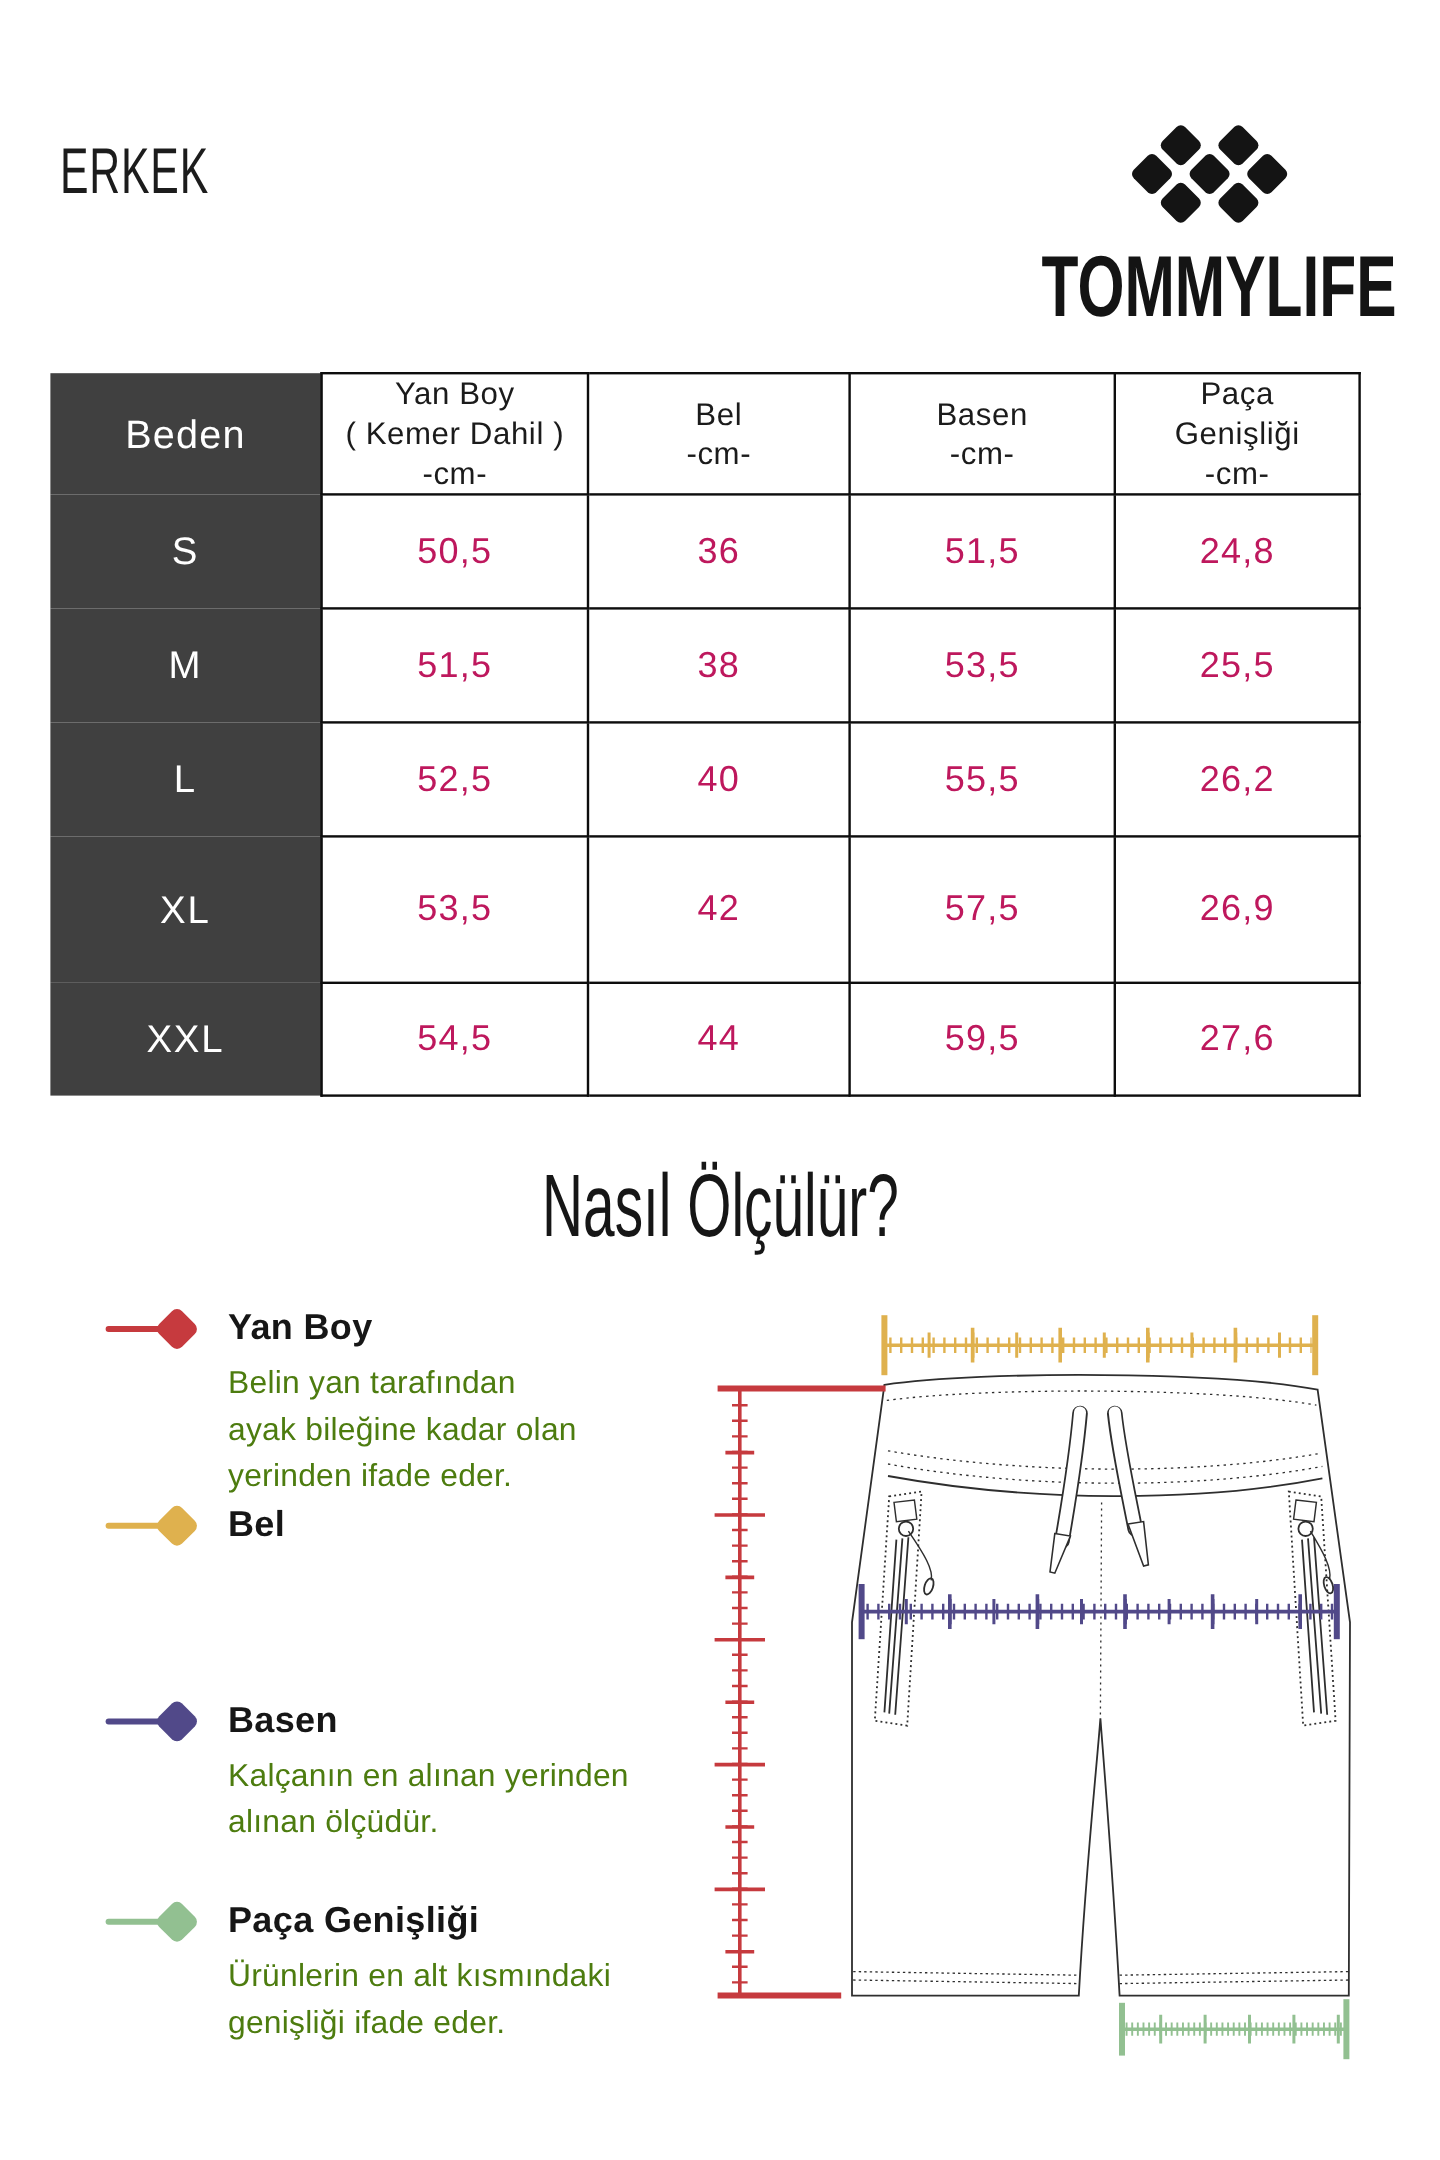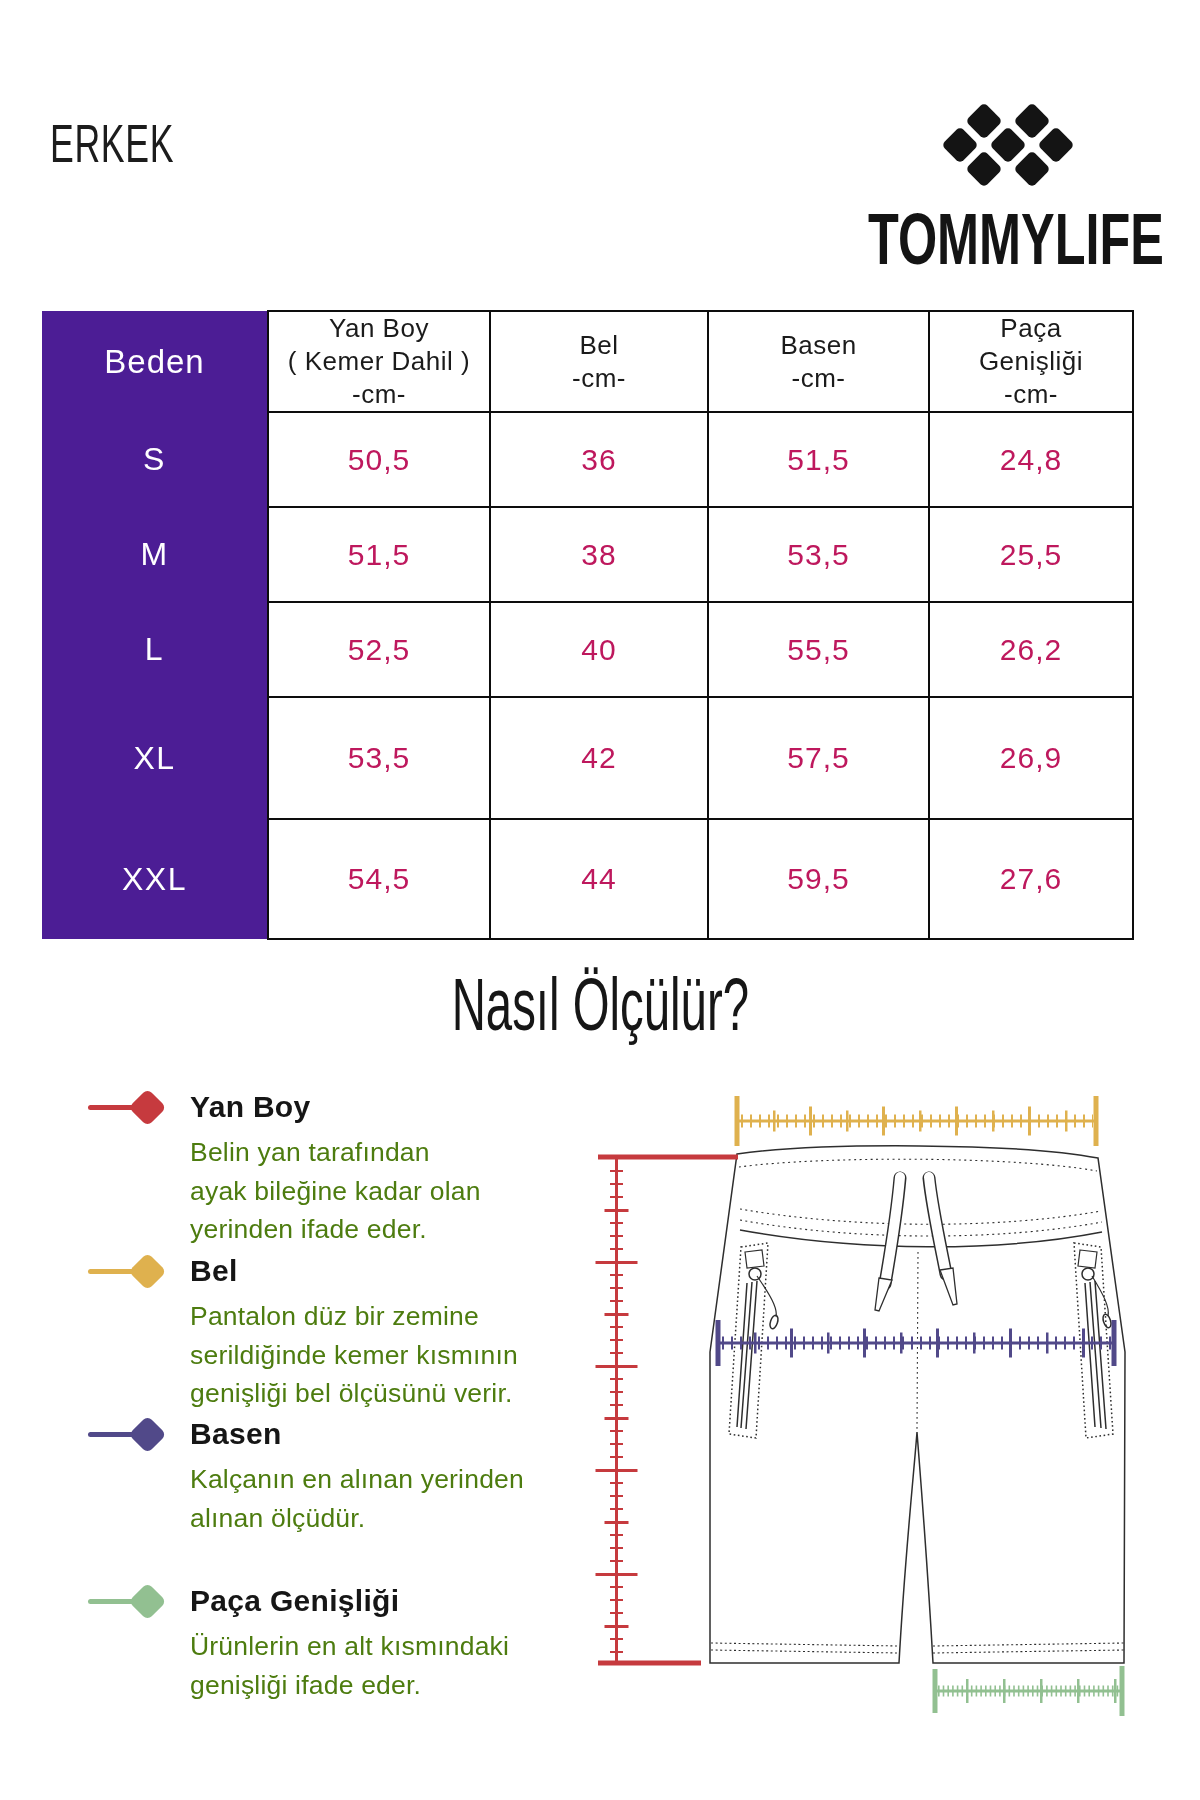--- a/index.html
+++ b/index.html
@@ -19,21 +19,21 @@
   .brand-name { position:absolute; left:868px; top:198px; font-size:72px; font-weight:700; color:#141414; }
   .brand-name .cond { transform:scaleX(.70); }
 
   
   table.size-table {
     position:absolute; left:42px; top:310px; width:1091px;
     border-collapse:collapse; table-layout:fixed; text-align:center;
   }
   .size-table td, .size-table th { border:2.5px solid #0d0d0d; font-weight:400; vertical-align:middle; }
   .size-table th.colhead { font-size:26px; line-height:33px; letter-spacing:.5px; color:#1b1b1b; }
-  .size-table .dark { background:#4c1d95; color:#fff; border:none; }
+  .size-table .dark { background:#404040; color:#fff; border:none; }
   .size-table th.beden { font-size:33px; letter-spacing:1px; font-weight:400; }
   .size-table td.size-label { font-size:32px; letter-spacing:1.5px; }
   .size-table td.val { font-size:30px; letter-spacing:1px; color:#be185d; }
   .colhead span { display:block; }
 
   
   .measure-heading { position:absolute; left:0; top:962px; width:1200px; text-align:center;
     font-size:74px; font-weight:500; color:#161616; }
   .measure-heading .cond { transform-origin:50% 50%; transform:scaleX(.64); }
 
@@ -138,21 +138,21 @@
       <td class="val">55,5</td>
       <td class="val">26,2</td>
     </tr>
     <tr style="height:122px">
       <td class="dark size-label">XL</td>
       <td class="val">53,5</td>
       <td class="val">42</td>
       <td class="val">57,5</td>
       <td class="val">26,9</td>
     </tr>
-    <tr style="height:120px">
+    <tr style="height:94px">
       <td class="dark size-label">XXL</td>
       <td class="val">54,5</td>
       <td class="val">44</td>
       <td class="val">59,5</td>
       <td class="val">27,6</td>
     </tr>
   </tbody>
     </table>
 
   <div class="measure-heading">
@@ -174,25 +174,20 @@
     </div>
   </div>
 
   <div class="legend-item" style="top: 1252px; --c: #DFB14E;">
     <div class="legend-head">
       <div class="tick-icon">
         <div class="tick-line"></div>
           <div class="diamond"></div>
       </div>
       <div class="legend-title">Bel</div>
-    </div>
-    <div class="legend-desc">
-      <span>Pantalon düz bir zemine</span>
-      <span>serildiğinde kemer kısmının</span>
-      <span>genişliği bel ölçüsünü verir.</span>
     </div>
   </div>
 
   <div class="legend-item" style="top: 1415px; --c: #514989;">
     <div class="legend-head">
       <div class="tick-icon">
         <div class="tick-line"></div>
           <div class="diamond"></div>
       </div>
       <div class="legend-title">Basen</div>

